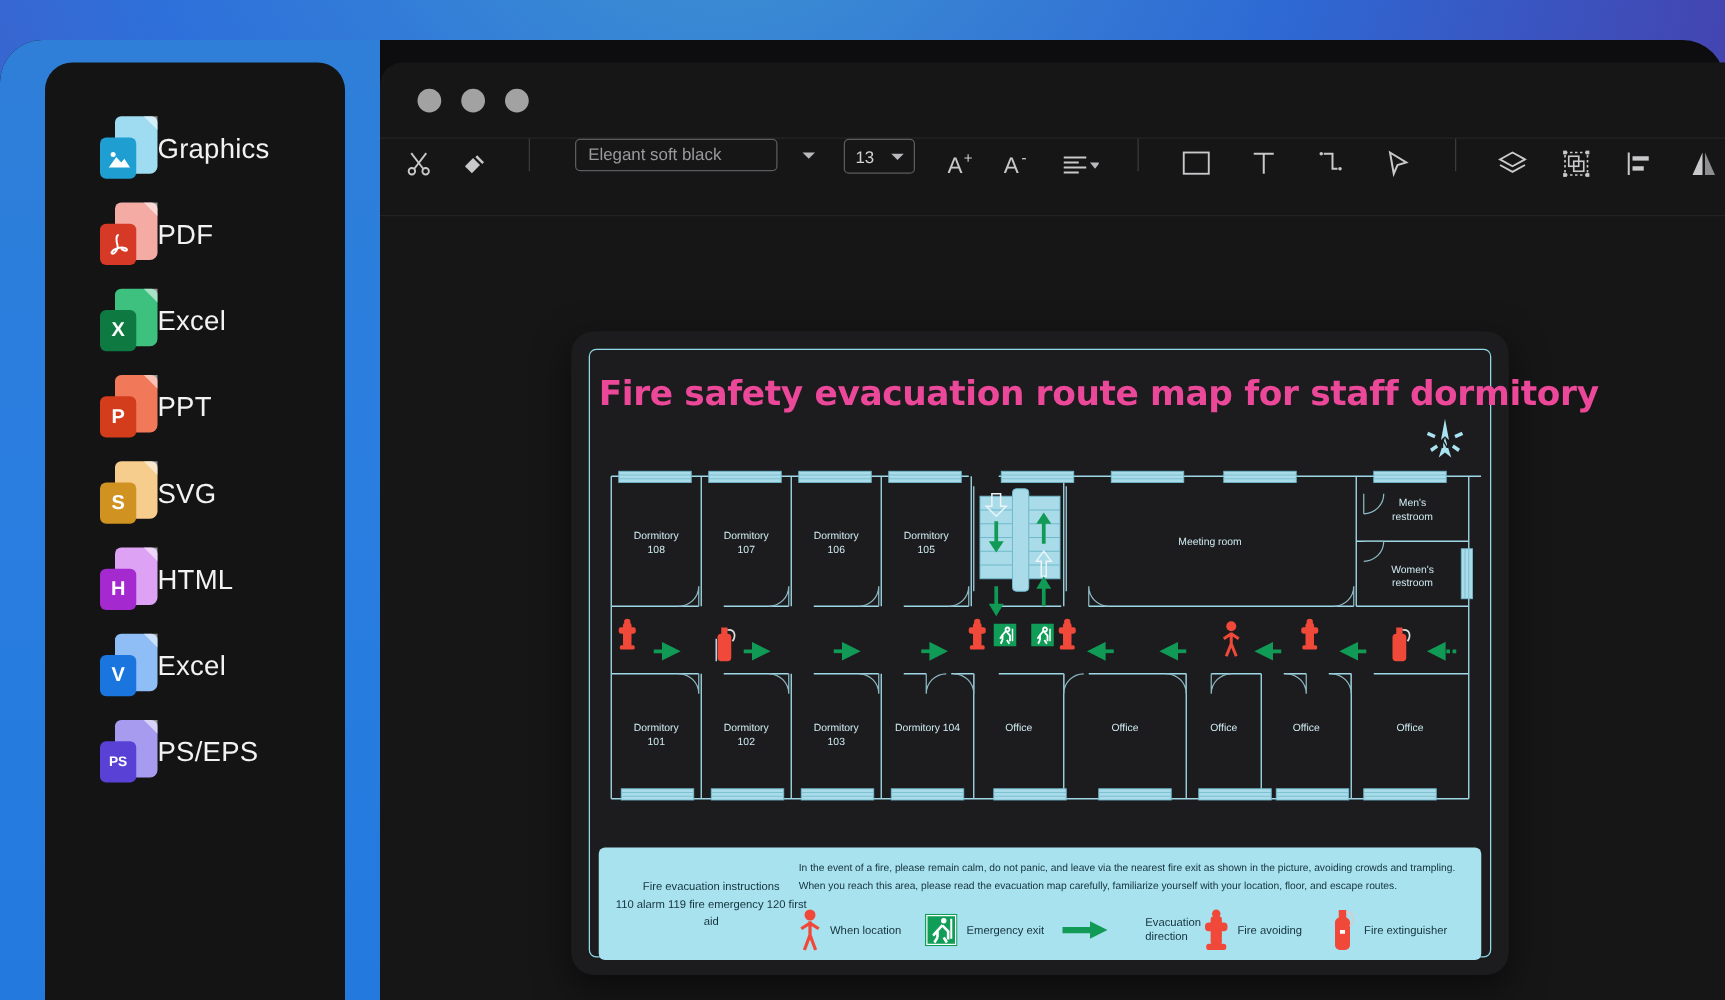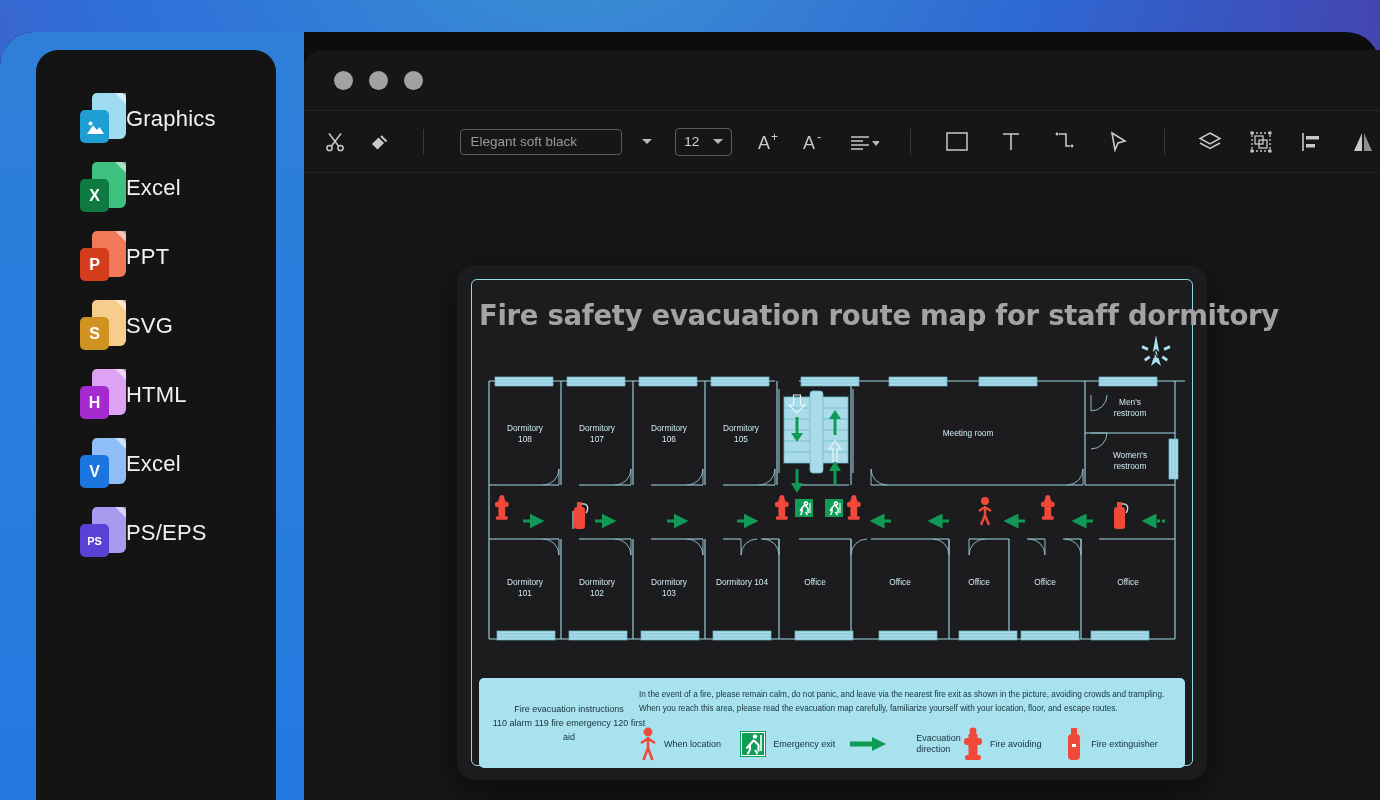--- a/index.html
+++ b/index.html
@@ -61,21 +61,21 @@
   .window {
     position: absolute; left: 304px; top: 50px; right: 0; bottom: -20px;
     background: #161617;
     border-radius: 18px 0 0 0;
     z-index: 5; overflow: hidden;
   }
   .titlebar { height: 60px; display: flex; align-items: center; padding-left: 30px; gap: 16px; }
   .dot { width: 19px; height: 19px; border-radius: 50%; background: #a2a2a2; }
 
   .toolbar {
-    height: 62px; display: flex; align-items: center; gap: 16px;
+    height: 62px; display: flex; gap: 16px;
     padding-left: 16px; border-bottom: 1px solid #222224;
   }
   .tbtn {
     width: 44px; height: 40px; display: flex; align-items: center; justify-content: center;
     cursor: pointer; color: #c9c9cb;
   }
   .tsep { width: 1px; height: 26px; background: #3a3a3d; margin: 0 12px; }
   .fontbox {
     width: 232px; height: 26px; background: transparent;
     border: 1px solid #5c5c60; border-radius: 4px;
@@ -104,21 +104,21 @@
     position: absolute; left: 153px; top: 92px; width: 750px; height: 515px;
     background: #1c1c1e; border-radius: 18px;
     box-shadow: 0 10px 30px rgba(0,0,0,.5);
   }
   .doc-inner {
     position: absolute; left: 14px; top: 14px; right: 14px; bottom: 14px;
     border: 1.5px solid #8fd9e8; border-radius: 6px;
   }
   .doc-title {
     position: absolute; left: 22px; top: 34px; right: 22px;
-    color: #a3a3a3; font-size: 27.5px; font-weight: bold;
+    color: #ec4899; font-size: 27.5px; font-weight: bold;
     font-family: "DejaVu Sans", sans-serif; letter-spacing: -.3px;
     white-space: nowrap;
   }
   .compass { position: absolute; right: 34px; top: 68px; width: 34px; height: 40px; }
 
   .plan { position: absolute; left: 22px; top: 108px; width: 706px; height: 278px; }
   .legend {
     position: absolute; left: 22px; bottom: 12px; right: 22px; height: 90px;
     background: #a9e2ef; border-radius: 5px; color: #12343c;
   }
@@ -151,20 +151,32 @@
             <svg width="20" height="16" viewBox="0 0 20 16">
               <circle cx="5.5" cy="4.5" r="2" fill="#fff"></circle>
               <polygon points="2,15 8,6.5 12,11 14.5,8 19,15" fill="#fff"></polygon>
             </svg>
           </div>
         </div>
         <div class="side-label">Graphics</div>
       </div>
       <div class="side-item">
         <div class="fileicon">
+          <div class="back" style="background: rgb(243, 171, 164);"></div>
+          <div class="fold"></div>
+          <div class="front" style="background: rgb(214, 58, 38);">
+            <svg width="18" height="20" viewBox="0 0 18 20">
+              <path d="M9 2 C6.5 2 7 7 8 10 C9 13 6 17 4 17 C2.5 17 3 14.5 7 13 C11 11.5 15 12 15.5 13.5 C16 15 13 15 11 13" stroke="#fff" stroke-width="1.6" fill="none"></path>
+            </svg>
+          </div>
+        </div>
+        <div class="side-label">PDF</div>
+      </div>
+      <div class="side-item">
+        <div class="fileicon">
           <div class="back" style="background: rgb(62, 192, 127);"></div>
           <div class="fold"></div>
           <div class="front" style="background: rgb(14, 122, 66);">X</div>
         </div>
         <div class="side-label">Excel</div>
       </div>
       <div class="side-item">
         <div class="fileicon">
           <div class="back" style="background: rgb(241, 121, 90);"></div>
           <div class="fold"></div>
@@ -236,21 +248,21 @@
     </div>
 
     <div class="tsep"></div>
 
     <div class="fontbox">Elegant soft black</div>
     <div class="caret">
         <i></i>
       </div>
 
     <div class="sizebox">
-      <span>12</span>
+      <span>13</span>
       <i></i>
     </div>
 
     <div class="tbtn" style="margin-left:8px;">
       <svg width="26" height="24" viewBox="0 0 26 24">
         <text x="0" y="19" fill="#c9c9cb" font-size="18" font-family="Liberation Sans, sans-serif">A</text>
         <text x="13" y="11" fill="#c9c9cb" font-size="12" font-family="Liberation Sans, sans-serif">+</text>
       </svg>
     </div>
 

